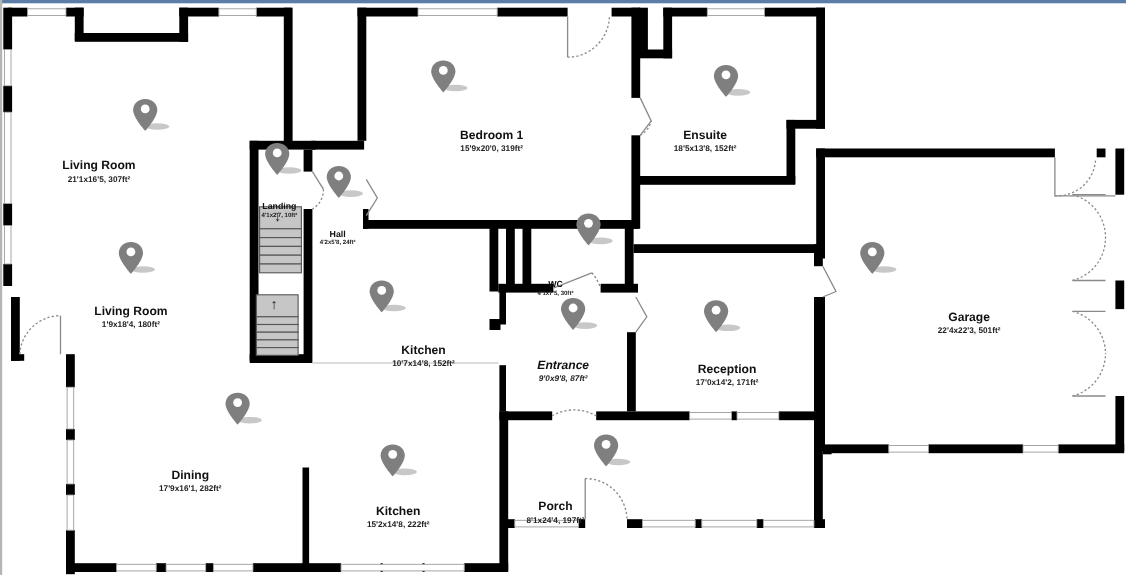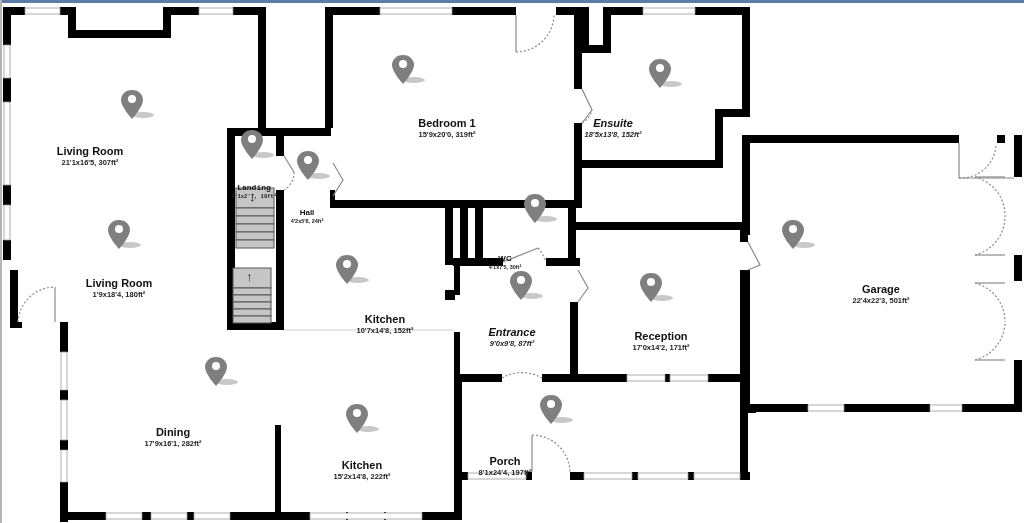--- a/index.html
+++ b/index.html
@@ -218,21 +218,21 @@
       </svg></div>
     <div class="room-label" style="left: 90px; top: 126px;">
       <span class="room-name">Living Room</span>
       <span class="room-dim">21'1x16'5, 307ft²</span>
     </div>
     <div class="pin" style="left: 239px; top: 128px;"><svg width="40" height="36" viewBox="0 0 40 36">
         <ellipse cx="24" cy="27" rx="11" ry="3" fill="#9a9a9a" opacity="0.55"></ellipse>
         <path d="M13 2 C6 2 2 7 2 12 C2 19 13 31 13 31 C13 31 24 19 24 12 C24 7 20 2 13 2 Z" fill="#7f7f7f"></path>
         <circle cx="13" cy="11" r="4" fill="#fff"></circle>
       </svg></div>
-    <div class="room-label small" style="left: 254px; top: 164px; font-family: Liberation Mono, monospace;">
+    <div class="room-label small" style="left: 254px; top: 164px;">
       <span class="room-name">Landing</span>
       <span class="room-dim">4'1x2'7, 10ft²</span>
     </div>
     <div class="pin" style="left: 295px; top: 149px;"><svg width="40" height="36" viewBox="0 0 40 36">
         <ellipse cx="24" cy="27" rx="11" ry="3" fill="#9a9a9a" opacity="0.55"></ellipse>
         <path d="M13 2 C6 2 2 7 2 12 C2 19 13 31 13 31 C13 31 24 19 24 12 C24 7 20 2 13 2 Z" fill="#7f7f7f"></path>
         <circle cx="13" cy="11" r="4" fill="#fff"></circle>
       </svg></div>
     <div class="room-label small" style="left: 307px; top: 189px;">
       <span class="room-name">Hall</span>
@@ -245,21 +245,21 @@
       </svg></div>
     <div class="room-label" style="left: 447px; top: 98px;">
       <span class="room-name">Bedroom 1</span>
       <span class="room-dim">15'9x20'0, 319ft²</span>
     </div>
     <div class="pin" style="left: 647px; top: 57px;"><svg width="40" height="36" viewBox="0 0 40 36">
         <ellipse cx="24" cy="27" rx="11" ry="3" fill="#9a9a9a" opacity="0.55"></ellipse>
         <path d="M13 2 C6 2 2 7 2 12 C2 19 13 31 13 31 C13 31 24 19 24 12 C24 7 20 2 13 2 Z" fill="#7f7f7f"></path>
         <circle cx="13" cy="11" r="4" fill="#fff"></circle>
       </svg></div>
-    <div class="room-label" style="left: 613px; top: 98px; font-style: italic;">
+    <div class="room-label" style="left: 641px; top: 98px;">
       <span class="room-name">Ensuite</span>
       <span class="room-dim">18'5x13'8, 152ft²</span>
     </div>
     <div class="pin" style="left: 522px; top: 192px;"><svg width="40" height="36" viewBox="0 0 40 36">
         <ellipse cx="24" cy="27" rx="11" ry="3" fill="#9a9a9a" opacity="0.55"></ellipse>
         <path d="M13 2 C6 2 2 7 2 12 C2 19 13 31 13 31 C13 31 24 19 24 12 C24 7 20 2 13 2 Z" fill="#7f7f7f"></path>
         <circle cx="13" cy="11" r="4" fill="#fff"></circle>
       </svg></div>
     <div class="room-label small" style="left: 505px; top: 235px;">
       <span class="room-name">WC</span>

